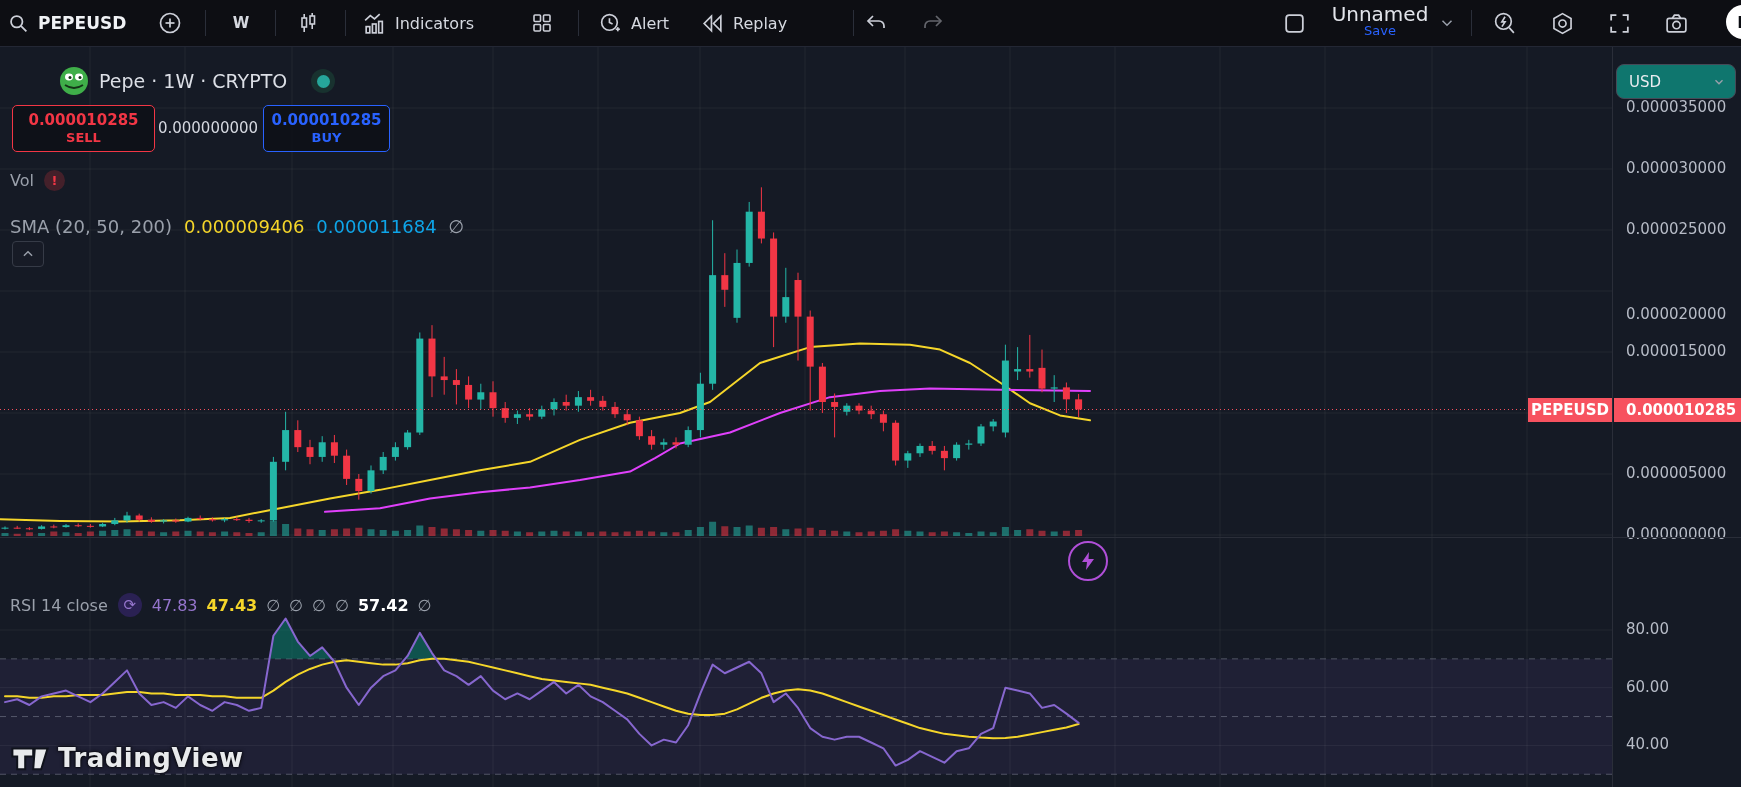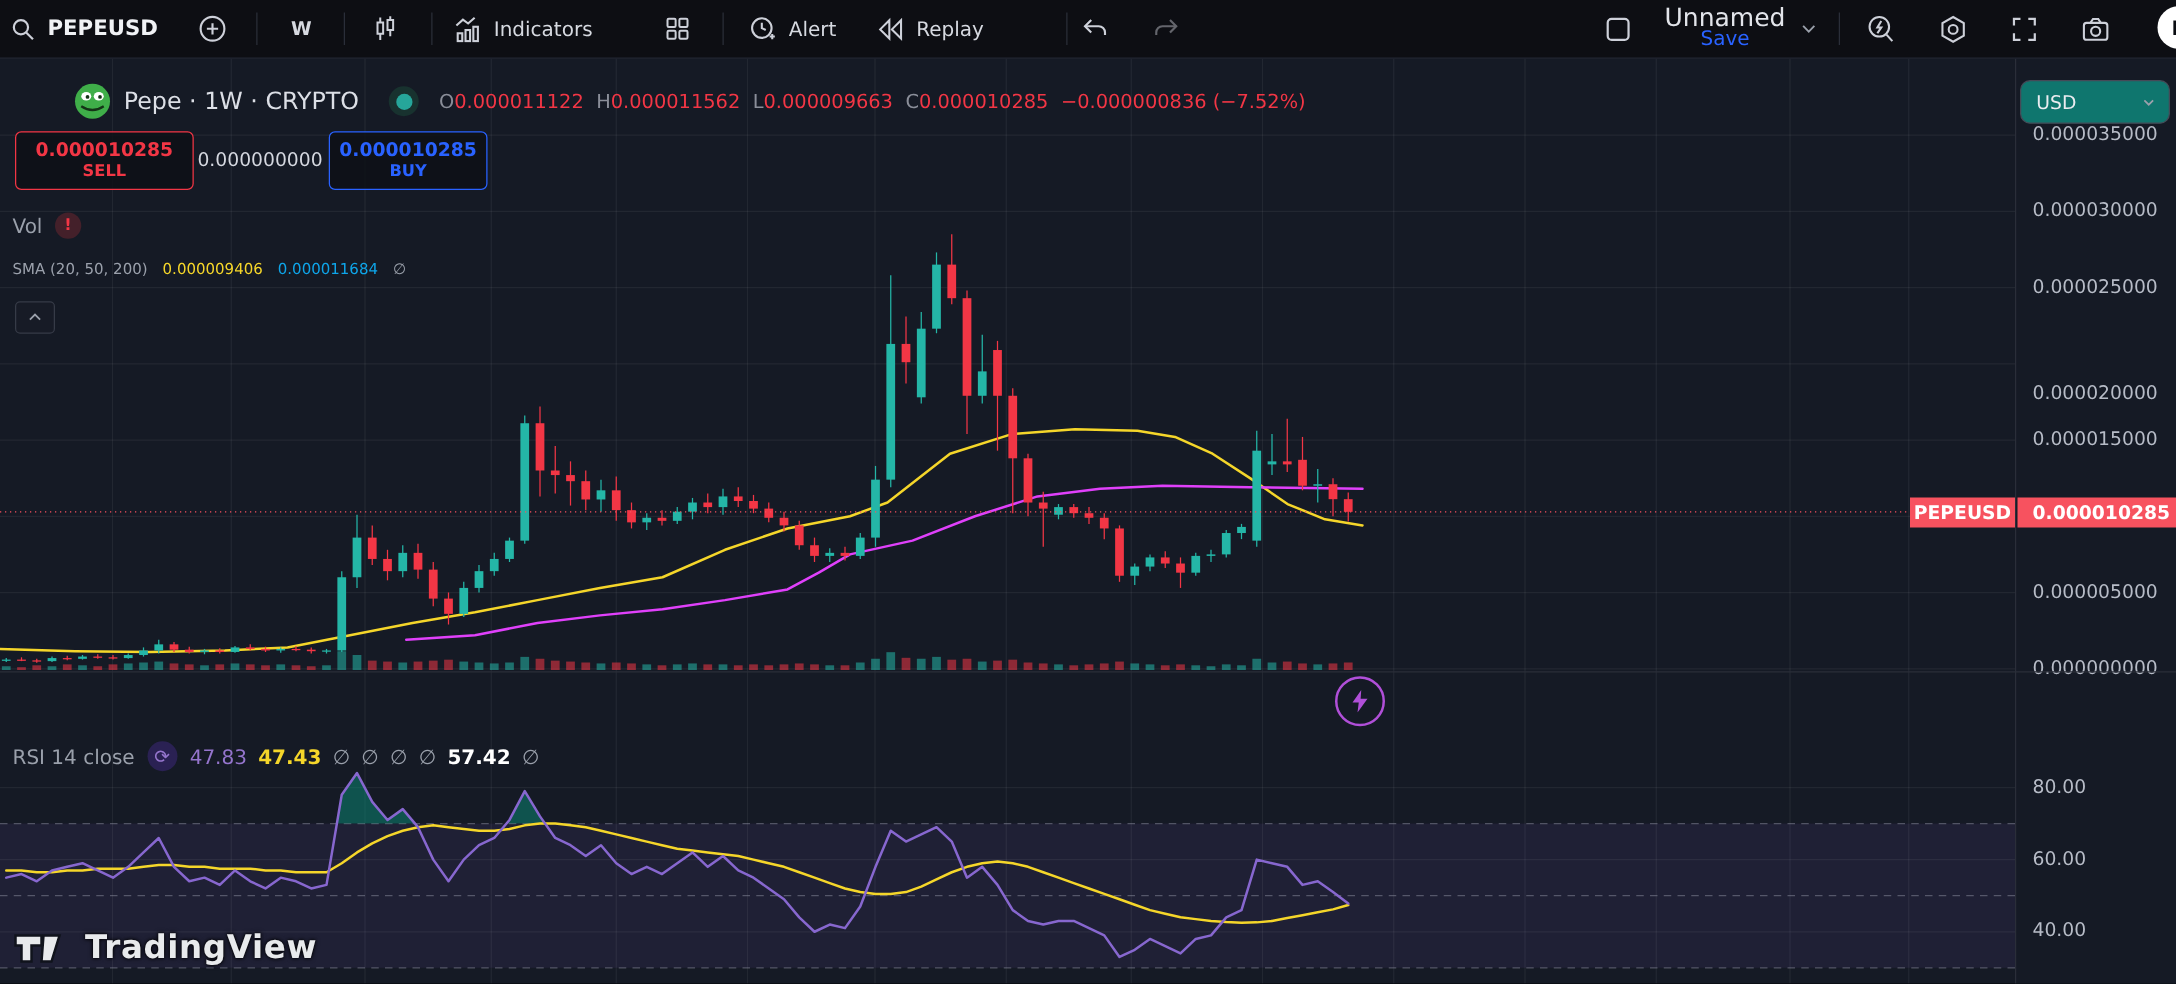--- a/index.html
+++ b/index.html
@@ -10,21 +10,21 @@
            border-bottom:1px solid #232734;z-index:40;}
   .tb-item{position:absolute;top:0;height:46px;display:flex;align-items:center;cursor:pointer;color:#d6d9e0;}
   .tb-div{position:absolute;top:10px;width:1px;height:26px;background:#2a2e39;}
   .ico svg{display:block;}
   .tb-label{font-size:16px;margin-left:8px;}
   #symbol-btn{left:8px;gap:9px;font-weight:bold;font-size:17px;color:#f0f2f5;}
   #interval-btn{left:222px;width:38px;justify-content:center;font-size:15px;font-weight:bold;}
   #redo-btn{opacity:.45;}
   #layout-name{position:absolute;left:1322px;top:4px;width:116px;text-align:center;cursor:pointer;}
   #layout-name .nm{font-size:20px;color:#e2e4ea;line-height:20px;}
-  #layout-name .sv{font-size:16px;color:#2962ff;line-height:14px;}
+  #layout-name .sv{font-size:13px;color:#2962ff;line-height:14px;}
   #publish-avatar{position:absolute;left:1726px;top:5px;width:34px;height:34px;border-radius:50%;
       background:#fff;color:#0b0d12;font-weight:bold;font-size:16px;display:flex;align-items:center;
       justify-content:center;cursor:pointer;}
   
   #chart-svg{position:absolute;left:0;top:0;z-index:5;}
   .ovl{position:absolute;z-index:20;}
   #symbol-row{left:59px;top:64px;height:34px;display:flex;align-items:center;gap:0;}
   #symbol-title{font-size:19px;color:#dcdfe6;margin-left:40px;cursor:pointer;}
   #market-dot{margin-left:24px;width:24px;height:24px;border-radius:50%;background:#18322f;
       display:flex;align-items:center;justify-content:center;}
@@ -37,30 +37,30 @@
       display:flex;flex-direction:column;align-items:center;justify-content:center;cursor:pointer;line-height:1.25;}
   #sell-btn{left:12px;width:141px;border:1px solid #f23645;color:#f23645;}
   #buy-btn{left:263px;width:125px;border:1px solid #2962ff;color:#2962ff;}
   .trade-price{font-size:15px;font-weight:bold;}
   .trade-word{font-size:13px;font-weight:bold;}
   #spread{position:absolute;left:158px;top:0;width:100px;height:45px;display:flex;align-items:center;
       justify-content:center;color:#d5d8e0;font-size:15px;}
   #vol-row{left:10px;top:168px;height:24px;display:flex;align-items:center;gap:10px;font-size:16px;color:#9aa0ab;}
   #vol-warn{width:21px;height:21px;border-radius:50%;background:#44202a;color:#f23645;font-weight:bold;
       font-size:13px;display:flex;align-items:center;justify-content:center;cursor:pointer;}
-  #sma-row{left:10px;top:198px;height:24px;display:flex;align-items:flex-end;gap:12px;font-size:12px;color:#9aa0ab;}
+  #sma-row{left:10px;top:216px;height:24px;display:flex;align-items:flex-start;gap:12px;font-size:18px;color:#9aa0ab;}
   #collapse-btn{left:12px;top:241px;width:30px;height:24px;border:1px solid #363b47;border-radius:4px;
       background:#171b26;display:flex;align-items:center;justify-content:center;cursor:pointer;}
   #rsi-row{left:10px;top:592px;height:26px;display:flex;align-items:center;gap:10px;font-size:16px;color:#9aa0ab;}
   #rsi-refresh{width:24px;height:24px;border-radius:50%;background:#2a2153;color:#9575cd;font-size:15px;
       display:flex;align-items:center;justify-content:center;cursor:pointer;}
   #rsi-values{display:flex;gap:9px;font-size:16px;}
   #boost-btn{left:1068px;top:541px;width:36px;height:36px;border-radius:50%;border:2.5px solid #b04fd8;
       display:flex;align-items:center;justify-content:center;cursor:pointer;z-index:20;position:absolute;}
-  #watermark{left:10px;top:742px;display:flex;align-items:center;gap:18px;color:#e8eaec;z-index:18;}
+  #watermark{left:10px;top:742px;display:flex;align-items:center;gap:8px;color:#e8eaec;z-index:18;}
   #watermark .wm-text{font-size:26px;font-weight:bold;letter-spacing:.5px;
       text-shadow:0 0 4px rgba(0,0,0,.9),0 0 2px rgba(0,0,0,.9);}
   
   #price-axis{position:absolute;left:1613px;top:46px;width:128px;height:741px;background:#151a25;z-index:15;cursor:ns-resize;}
   #axis-border{position:absolute;left:1612px;top:46px;width:1px;height:741px;background:#2a2e39;z-index:16;}
   #pane-divider{position:absolute;left:0;top:537px;width:1741px;height:1px;background:#2a2e39;z-index:17;}
   .axis-label{position:absolute;left:13px;font-size:15px;color:#b7bcc7;white-space:nowrap;}
   #usd-box{position:absolute;left:3px;top:18px;width:118px;height:33px;background:#0f766e;
       border:1px solid #454a57;border-radius:8px;display:flex;align-items:center;cursor:pointer;z-index:22;}
   #usd-box .cur{font-size:15px;color:#eaecf0;margin-left:12px;flex:1;}
@@ -548,27 +548,20 @@
           <ellipse cx="20" cy="11" rx="4" ry="3.4" fill="#fff"></ellipse>
         <circle cx="11" cy="11.5" r="1.5" fill="#143317"></circle>
           <circle cx="21" cy="11.5" r="1.5" fill="#143317"></circle>
         <path d="M6,19 Q15,25 24,19" stroke="#143317" stroke-width="1.8" fill="none"></path>
       </svg>
     </span>
     <span id="symbol-title">Pepe · 1W · CRYPTO</span>
     <span id="market-dot">
         <i></i>
       </span>
-    <div id="ohlc">
-        <span><span class="ohlc-k">O</span><span class="ohlc-v">0.000011122</span></span>
-        <span><span class="ohlc-k">H</span><span class="ohlc-v">0.000011562</span></span>
-        <span><span class="ohlc-k">L</span><span class="ohlc-v">0.000009663</span></span>
-        <span><span class="ohlc-k">C</span><span class="ohlc-v">0.000010285</span></span>
-        <span class="ohlc-v">−0.000000836 (−7.52%)</span>
-      </div>
   </div>
 
   <div class="ovl" id="trade-panel">
     <div class="trade-btn" id="sell-btn">
       <span class="trade-price">0.000010285</span>
       <span class="trade-word">SELL</span>
     </div>
     <div id="spread">0.000000000</div>
     <div class="trade-btn" id="buy-btn">
       <span class="trade-price">0.000010285</span>

